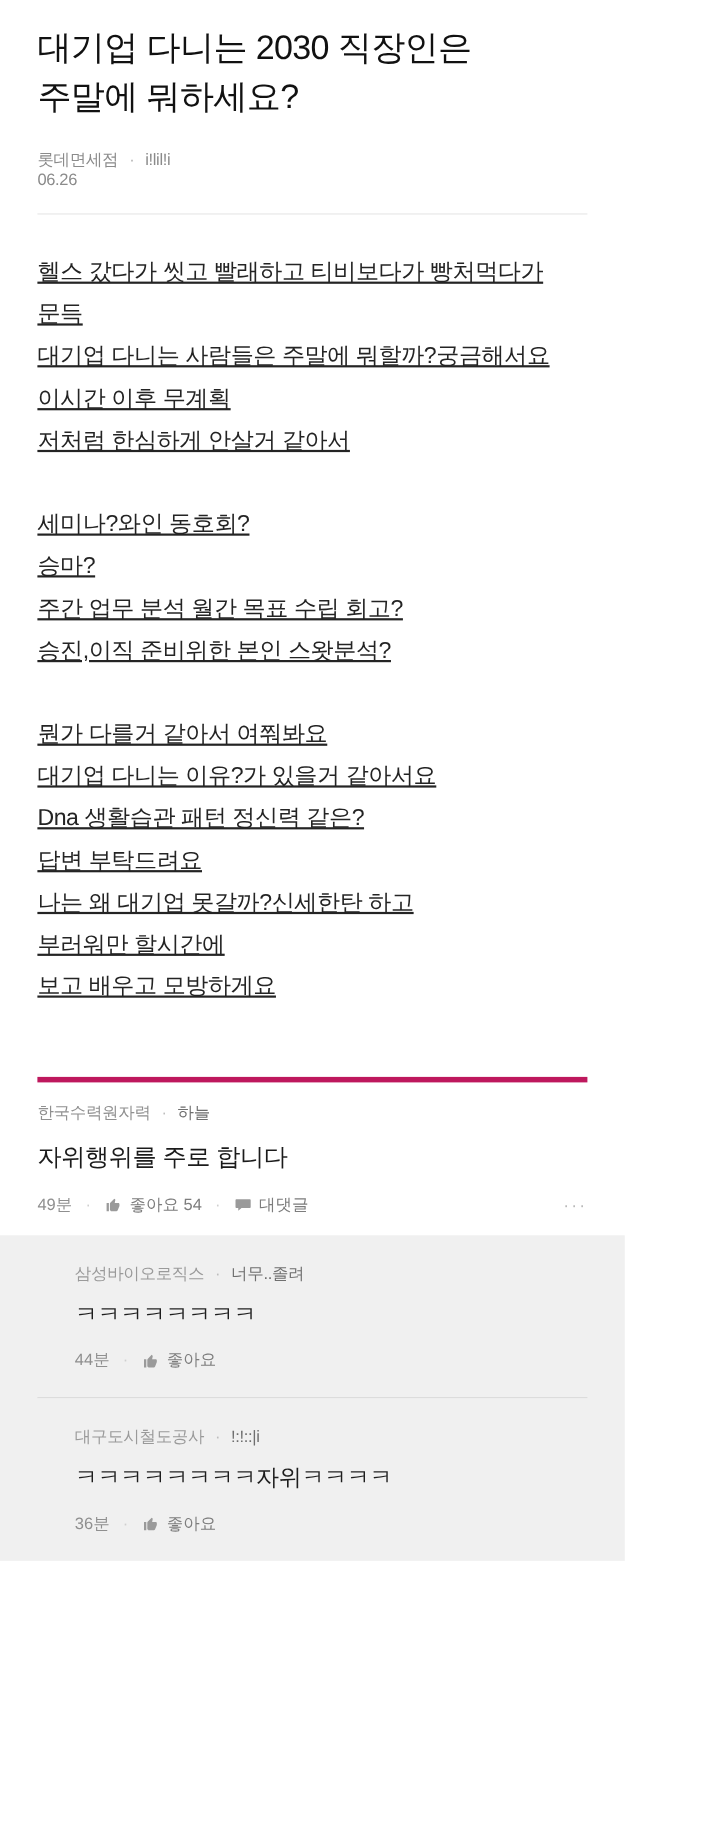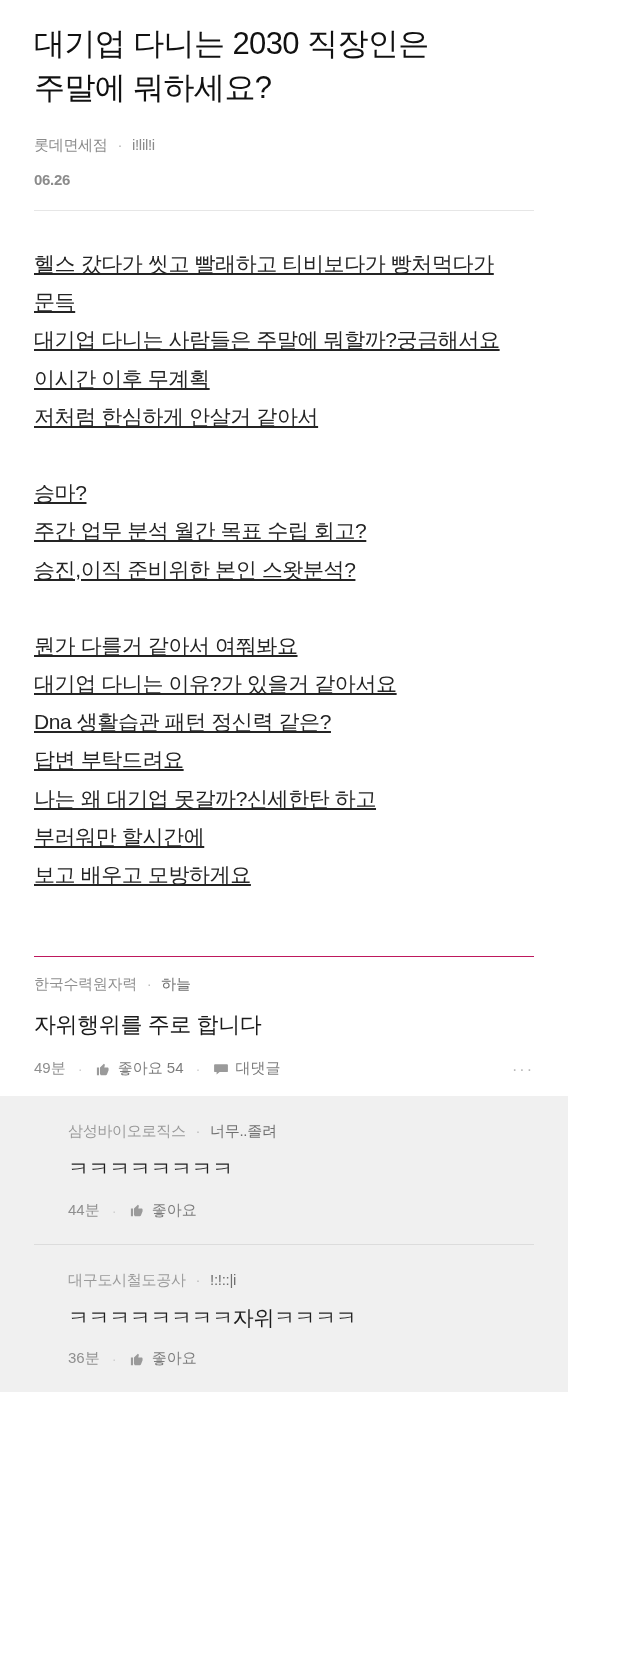--- a/index.html
+++ b/index.html
@@ -39,25 +39,24 @@
     font-size: 15px;
     color: #8b8b8b;
     letter-spacing: -0.3px;
   }
   .post-meta .dot {
     display: inline-block;
     margin: 0 6px;
     color: #b5b5b5;
   }
   .post-date {
-    margin-top: 16px;
+    margin-top: 0;
     font-size: 15px;
     color: #8b8b8b;
     letter-spacing: -0.3px;
-    font-weight: bold;
   }
 
   .divider {
     height: 1px;
     background: #e6e6e6;
     margin: 22px 34px 0 34px;
   }
 
   
   .post-body {
@@ -69,21 +68,21 @@
     word-break: keep-all;
     text-decoration: underline;
   }
   .post-body p { margin: 0; }
   .post-body .blank { height: 38px; }
 
   
   .best-comment {
     margin: 62px 34px 0 34px;
     padding-top: 18px;
-    border-top: 1px solid #be185d;
+    border-top: 5px solid #be185d;
   }
   .cmt-author {
     font-size: 15px;
     color: #909090;
     letter-spacing: -0.3px;
   }
   .cmt-author .nick { color: #6f6f6f; }
   .cmt-author .dot {
     display: inline-block;
     margin: 0 6px;
@@ -182,20 +181,21 @@
   </div>
 
   <div class="divider"></div>
 
   <div class="post-body">
     <p>헬스 갔다가 씻고 빨래하고 티비보다가 빵처먹다가 문득</p>
     <p>대기업 다니는 사람들은 주말에 뭐할까?궁금해서요</p>
     <p>이시간 이후 무계획</p>
     <p>저처럼 한심하게 안살거 같아서</p>
     <div class="blank"></div>
+    <p>세미나?와인 동호회?</p>
     <p>승마?</p>
     <p>주간 업무 분석 월간 목표 수립 회고?</p>
     <p>승진,이직 준비위한 본인 스왓분석?</p>
     <div class="blank"></div>
     <p>뭔가 다를거 같아서 여쭤봐요</p>
     <p>대기업 다니는 이유?가 있을거 같아서요</p>
     <p>Dna 생활습관 패턴 정신력 같은?</p>
     <p>답변 부탁드려요</p>
     <p>나는 왜 대기업 못갈까?신세한탄 하고</p>
     <p>부러워만 할시간에</p>

